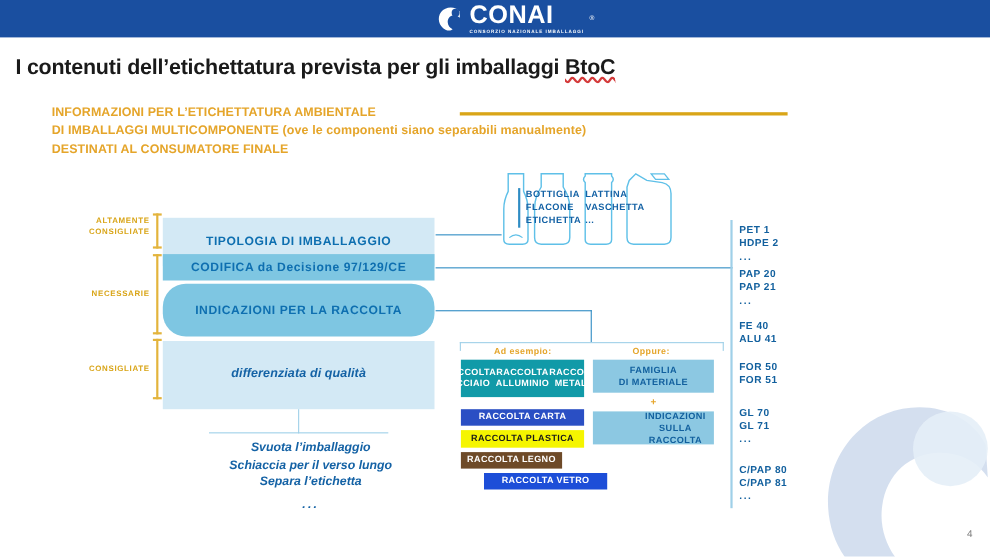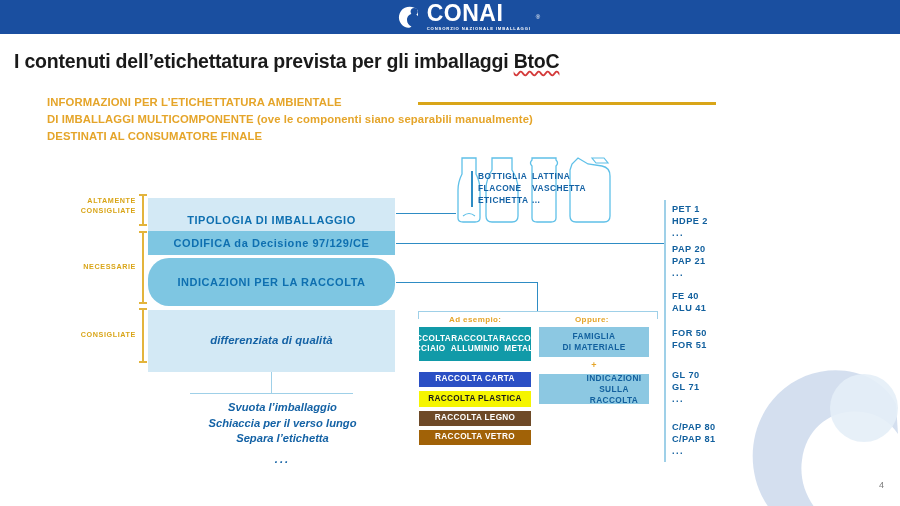--- a/index.html
+++ b/index.html
@@ -303,25 +303,25 @@
   </div>
 
   <div class="colorbar" style="left:419px; top:372px; width:112px; height:15px; background:#2a4fc4;">
     <span>RACCOLTA CARTA</span>
   </div>
 
   <div class="colorbar dark-txt" style="left:419px; top:391px; width:112px; height:16px; background:#f5f500;">
     <span>RACCOLTA PLASTICA</span>
   </div>
 
-  <div class="colorbar" style="left:419px; top:411px; width:112px; height:15px; background:#6e4a28;">
+  <div class="colorbar" style="left:419px; top:411px; width:92px; height:15px; background:#6e4a28;">
     <span>RACCOLTA LEGNO</span>
   </div>
 
-  <div class="colorbar" style="left:419px; top:430px; width:112px; height:15px; background:#a16207;justify-content:center;">
+  <div class="colorbar" style="left:440px; top:430px; width:112px; height:15px; background:#1d4ed8;justify-content:center;">
     <span>RACCOLTA VETRO</span>
   </div>
 
   <div class="ex-title" style="left:575px; top:315px;">Oppure:</div>
 
   <div class="optbox" style="left:539px; top:327px; width:110px; height:30px;">
     <span>FAMIGLIA</span>
     <span>DI MATERIALE</span>
   </div>
 

